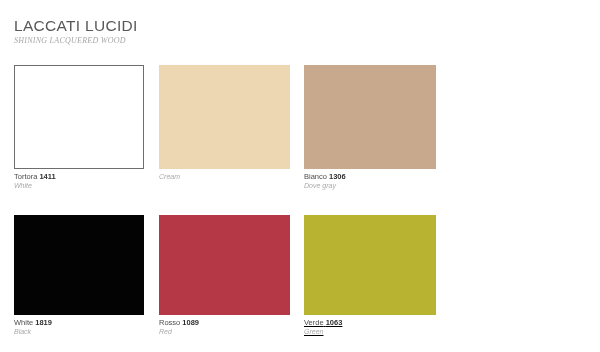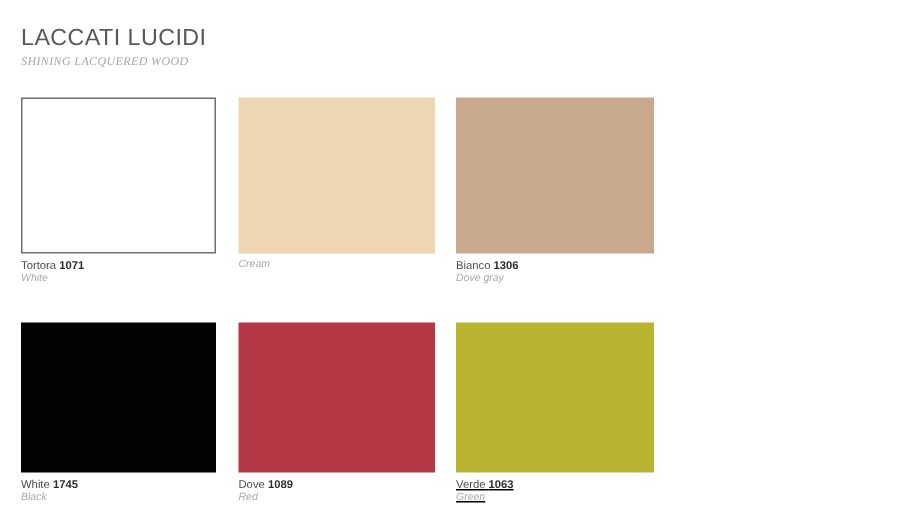--- a/index.html
+++ b/index.html
@@ -92,48 +92,48 @@
 
   <div class="header">
     <div class="title">LACCATI LUCIDI</div>
     <div class="subtitle">SHINING LACQUERED WOOD</div>
   </div>
 
   <div class="grid" id="swatch-grid">
       <div class="swatch-cell" style="left: 14px; top: 65px; width: 130px;">
         <div class="swatch bordered" style="height: 104px; background: rgb(255, 255, 255);"></div>
         <div class="labels">
-          <div class="label-main"><span>Tortora</span> <b>1071</b></div>
+          <div class="label-main"><span>Tortora</span> <b>1411</b></div>
           <div class="label-sub">White</div>
         </div>
       </div>
       <div class="swatch-cell" style="left: 159px; top: 65px; width: 131px;">
         <div class="swatch" style="height: 104px; background: rgb(237, 214, 178);"></div>
         <div class="labels">
           <div class="label-sub">Cream</div>
         </div>
       </div>
       <div class="swatch-cell" style="left: 304px; top: 65px; width: 132px;">
         <div class="swatch" style="height: 104px; background: rgb(200, 169, 142);"></div>
         <div class="labels">
           <div class="label-main"><span>Bianco</span> <b>1306</b></div>
           <div class="label-sub">Dove gray</div>
         </div>
       </div>
       <div class="swatch-cell" style="left: 14px; top: 215px; width: 130px;">
         <div class="swatch" style="height: 100px; background: rgb(3, 3, 3);"></div>
         <div class="labels">
-          <div class="label-main"><span>White</span> <b>1745</b></div>
+          <div class="label-main"><span>White</span> <b>1819</b></div>
           <div class="label-sub">Black</div>
         </div>
       </div>
       <div class="swatch-cell" style="left: 159px; top: 215px; width: 131px;">
         <div class="swatch" style="height: 100px; background: rgb(181, 56, 70);"></div>
         <div class="labels">
-          <div class="label-main"><span>Dove</span> <b>1089</b></div>
+          <div class="label-main"><span>Rosso</span> <b>1089</b></div>
           <div class="label-sub">Red</div>
         </div>
       </div>
       <div class="swatch-cell" style="left: 304px; top: 215px; width: 132px; text-decoration: underline;">
         <div class="swatch" style="height: 100px; background: rgb(184, 179, 48);"></div>
         <div class="labels">
           <div class="label-main"><span>Verde</span> <b>1063</b></div>
           <div class="label-sub">Green</div>
         </div>
       </div>

